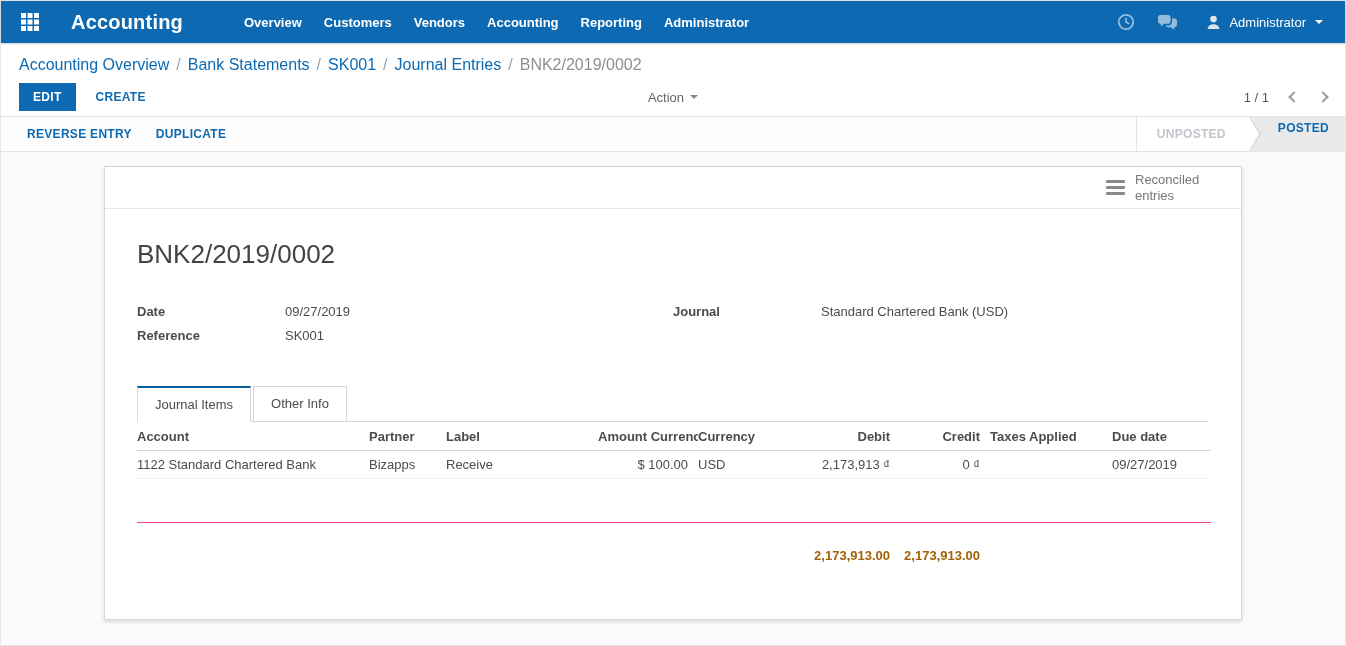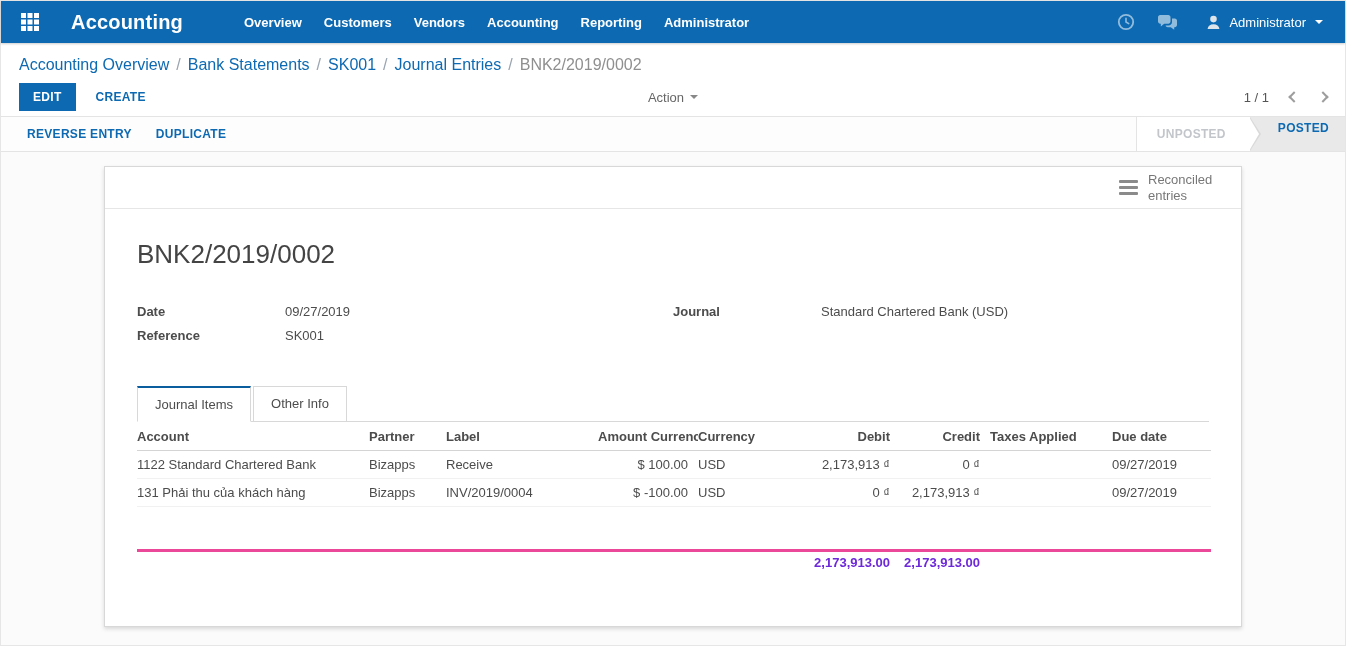--- a/index.html
+++ b/index.html
@@ -51,21 +51,21 @@
   .statusbar{margin-left:auto;display:flex;align-items:stretch;}
   .state{display:flex;align-items:center;font-size:12px;font-weight:700;letter-spacing:.3px;cursor:pointer;}
   .state.unposted{background:#fff;border-left:1px solid #e4e4e4;color:#c2c6cb;padding:0 24px 0 20px;position:relative;}
   .state.unposted::before{content:"";position:absolute;top:0;right:-11px;width:0;height:0;border-top:17px solid transparent;border-bottom:17px solid transparent;border-left:11px solid #d9d9d9;z-index:2;}
   .state.unposted::after{content:"";position:absolute;top:0;right:-9px;width:0;height:0;border-top:17px solid transparent;border-bottom:17px solid transparent;border-left:10px solid #fff;z-index:3;}
   .state.posted{background:#e9e9e9;color:var(--primary);padding:0 16px 12px 28px;}
 
   
   .content{flex:1;background:#fbfbfb;overflow:hidden;padding-top:14px;}
   .sheet{width:1138px;margin:0 auto;min-height:452px;background:#fff;border:1px solid #d8d8d8;box-shadow:0 2px 4px rgba(0,0,0,.14);}
-  .button-box{height:42px;border-bottom:1px solid #e6e6e6;display:flex;justify-content:flex-end;align-items:center;padding-right:15px;}
+  .button-box{height:42px;border-bottom:1px solid #e6e6e6;display:flex;justify-content:flex-end;align-items:center;padding-right:28px;}
   .stat-button{display:flex;align-items:center;gap:10px;cursor:pointer;}
   .bars-icon{display:flex;flex-direction:column;gap:3px;}
   .bars-icon i{display:block;width:19px;height:3px;background:#8a8a8a;border-radius:1px;}
   .stat-text{font-size:13px;color:#777;width:78px;line-height:1.2;}
 
   .sheet-body{padding:22px 32px 50px 32px;}
   .rec-title{font-size:26px;font-weight:400;color:#444;margin:8px 0 34px 0;}
   .fields{display:flex;}
   .fields .fcol{width:537px;}
   .frow{display:flex;margin-bottom:9px;font-size:13px;}
@@ -75,21 +75,21 @@
   .tabs{display:flex;margin-top:34px;border-bottom:1px solid #d8d8d8;}
   .tab{font-size:13px;color:#4c4c4c;padding:9px 17px;border:1px solid transparent;cursor:pointer;margin-bottom:-1px;}
   .tab.active{background:#fff;border:1px solid #d8d8d8;border-top:2px solid #0b5e9d;border-bottom:1px solid #fff;}
   .tab.inactive{border:1px solid #d8d8d8;border-bottom:none;margin-left:2px;}
 
   table.jtable{width:100%;border-collapse:collapse;table-layout:fixed;font-size:13px;}
   .jtable th{font-weight:700;color:#4c4c4c;text-align:left;padding:7px 10px 6px 0;border-bottom:1px solid #d4d4d4;white-space:nowrap;overflow:hidden;}
   .jtable td{padding:6px 10px 6px 0;color:#4c4c4c;border-bottom:1px solid #f1f1f1;white-space:nowrap;overflow:hidden;}
   .jtable th.num,.jtable td.num{text-align:right;}
   .jtable tr.spacer td{height:44px;border-bottom:none;}
-  .jtable tr.totals td{border-top:3px solid #ec4899;border-bottom:none;font-weight:700;color:#6d28d9;padding-top:3px;}
+  .jtable tr.totals td{border-top:1px solid #ec4899;border-bottom:none;font-weight:700;color:#a16207;padding-top:25px;}
 </style>
 </head>
 <body>
 
 <div class="screen">
 
   <header class="navbar">
     <div class="apps-btn">
       <svg width="20" height="20" viewBox="0 0 20 20">
         <g fill="#ffffff">
@@ -238,31 +238,20 @@
               <td>1122 Standard Chartered Bank</td>
               <td>Bizapps</td>
               <td>Receive</td>
               <td class="num">$ 100.00</td>
               <td>USD</td>
               <td class="num">2,173,913 ₫</td>
               <td class="num">0 ₫</td>
               <td></td>
               <td>09/27/2019</td>
             </tr>
-            <tr>
-              <td>131 Phải thu của khách hàng</td>
-              <td>Bizapps</td>
-              <td>INV/2019/0004</td>
-              <td class="num">$ -100.00</td>
-              <td>USD</td>
-              <td class="num">0 ₫</td>
-              <td class="num">2,173,913 ₫</td>
-              <td></td>
-              <td>09/27/2019</td>
-            </tr>
             <tr class="spacer">
                 <td colspan="9"></td>
               </tr>
             <tr class="totals">
               <td colspan="5"></td>
               <td class="num">2,173,913.00</td>
               <td class="num">2,173,913.00</td>
               <td colspan="2"></td>
             </tr>
           </tbody>

